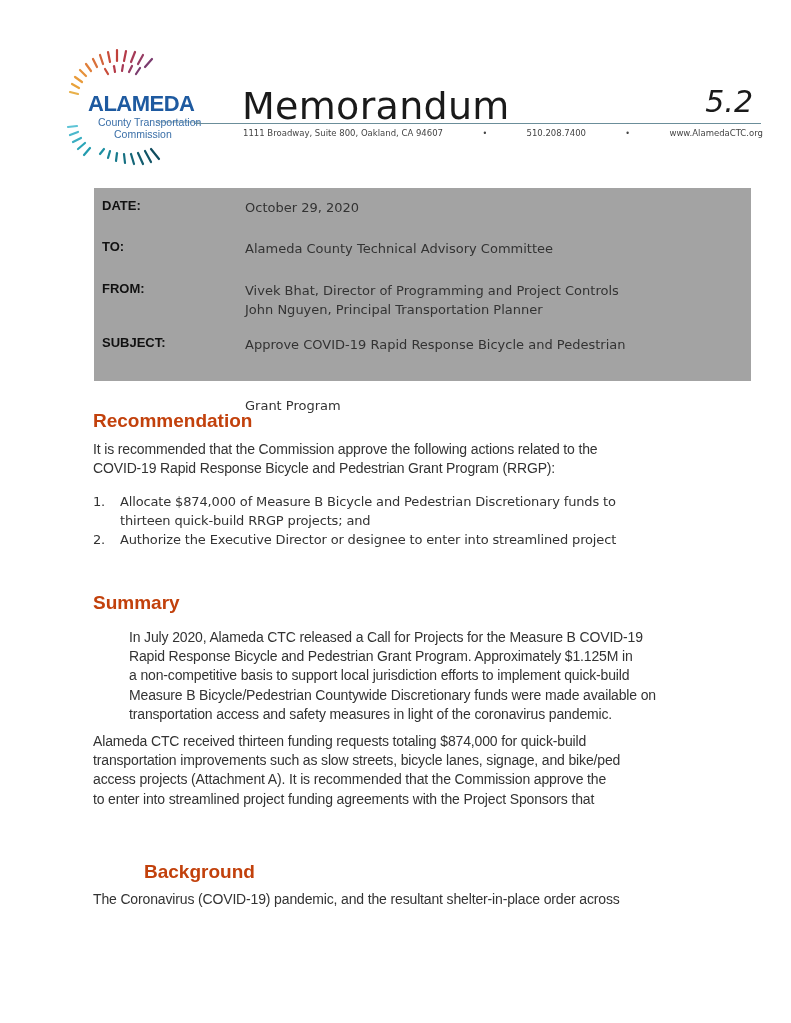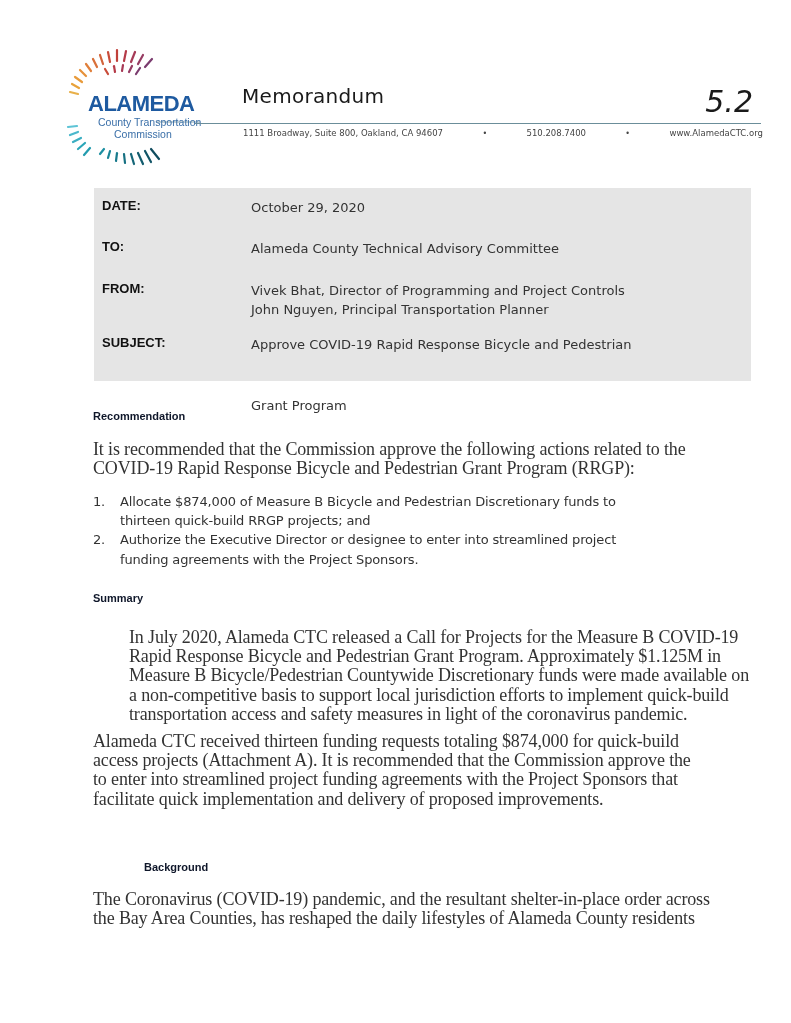--- a/index.html
+++ b/index.html
@@ -23,60 +23,60 @@
       font-size: 10.5px; color: #3a6fa8; white-space: nowrap;
     }
     .logo-sub2 {
       position: absolute; left: 54px; top: 80px; font-family: "Liberation Sans", sans-serif;
       font-size: 10.5px; color: #3a6fa8; white-space: nowrap;
     }
 
     
     .memo-title {
       position: absolute; left: 242px; top: 84px;
-      font-family: "DejaVu Sans", sans-serif; font-size: 20px; color: #1a1a1a; font-weight: normal;
+      font-family: "DejaVu Sans", sans-serif; font-size: 38px; color: #1a1a1a; font-weight: normal;
       letter-spacing: 0.3px;
       text-align: center;
     }
     .item-number {
       position: absolute; right: 38px; top: 84px;
       font-family: "DejaVu Sans", sans-serif; font-size: 30px; color: #1a1a1a; font-style: italic;
     }
     .header-rule {
       position: absolute; left: 195px; top: 123px; width: 566px; height: 1px; background: #6b8e9a;
     }
     .address-line {
       position: absolute; left: 243px; top: 128px; width: 520px;
       font-family: "DejaVu Sans", sans-serif; font-size: 8.5px; color: #444444;
       display: flex; justify-content: space-between; align-items: flex-end;
     }
     .address-line .dot { font-size: 8px; color: #444; }
 
     
     .info-box {
       position: absolute; left: 94px; top: 188px; width: 657px; height: 193px;
-      background: #e5e5e5;
+      background: #a3a3a3;
     }
     .info-row { position: absolute; left: 0; width: 100%; }
     .info-label {
       position: absolute; left: 8px; font-family: "Liberation Sans", sans-serif; font-weight: bold;
       font-size: 13px; color: #111111;
     }
     .info-value {
-      position: absolute; left: 157px; font-family: "DejaVu Sans", sans-serif;
+      position: absolute; left: 151px; font-family: "DejaVu Sans", sans-serif;
       font-size: 13px; color: #333333; line-height: 19px; white-space: nowrap;
     }
 
     
     .body { position: absolute; left: 93px; top: 406px; width: 620px; }
     .section-heading {
-      font-family: "Liberation Sans", sans-serif; font-weight: bold; font-size: 11px; color: #0f172a;
+      font-family: "Liberation Sans", sans-serif; font-weight: bold; font-size: 19px; color: #c2410c;
     }
     .para {
-      font-family: Liberation Serif, serif; font-size: 18px; line-height: 19.2px;
+      font-family: Liberation Sans, sans-serif; font-size: 14px; line-height: 19.2px;
       color: #333333; letter-spacing: -0.15px;
     }
     .list { list-style: none; }
     .list li { position: relative; padding-left: 27px; font-family: "DejaVu Sans", sans-serif;
       font-size: 13px; line-height: 19.2px; color: #333333; letter-spacing: -0.15px; }
     .list li .num { position: absolute; left: 0; top: 0; }
     .abs { position: absolute; left: 0; }
   </style>
 </head>
 <body>
@@ -168,39 +168,37 @@
     </div>
     <ul class="abs list" style="top:86px; width:620px;">
       <li>
         <span class="num">1.</span>
         <div>Allocate $874,000 of Measure B Bicycle and Pedestrian Discretionary funds to</div>
         <div>thirteen quick-build RRGP projects; and</div>
       </li>
       <li>
         <span class="num">2.</span>
         <div>Authorize the Executive Director or designee to enter into streamlined project</div>
-        <div>funding agreements with the Project Sponsors.</div>
       </li>
     </ul>
 
     <div class="abs section-heading" style="top:186px;">Summary</div>
     <div class="abs para" style="top:222px; width:620px;margin-left:36px;">
       <div>In July 2020, Alameda CTC released a Call for Projects for the Measure B COVID-19</div>
       <div>Rapid Response Bicycle and Pedestrian Grant Program. Approximately $1.125M in</div>
+      <div>a non-competitive basis to support local jurisdiction efforts to implement quick-build</div>
       <div>Measure B Bicycle/Pedestrian Countywide Discretionary funds were made available on</div>
-      <div>a non-competitive basis to support local jurisdiction efforts to implement quick-build</div>
       <div>transportation access and safety measures in light of the coronavirus pandemic.</div>
     </div>
     <div class="abs para" style="top:326px; width:620px;">
       <div>Alameda CTC received thirteen funding requests totaling $874,000 for quick-build</div>
+      <div>transportation improvements such as slow streets, bicycle lanes, signage, and bike/ped</div>
       <div>access projects (Attachment A). It is recommended that the Commission approve the</div>
       <div>to enter into streamlined project funding agreements with the Project Sponsors that</div>
-      <div>facilitate quick implementation and delivery of proposed improvements.</div>
     </div>
 
     <div class="abs section-heading" style="top:455px; left:3px;padding-left:48px;">Background</div>
     <div class="abs para" style="top:484px; width:620px;">
       <div>The Coronavirus (COVID-19) pandemic, and the resultant shelter-in-place order across</div>
-      <div>the Bay Area Counties, has reshaped the daily lifestyles of Alameda County residents</div>
     </div>
   </div>
 
 </div>
 
 </body></html>

